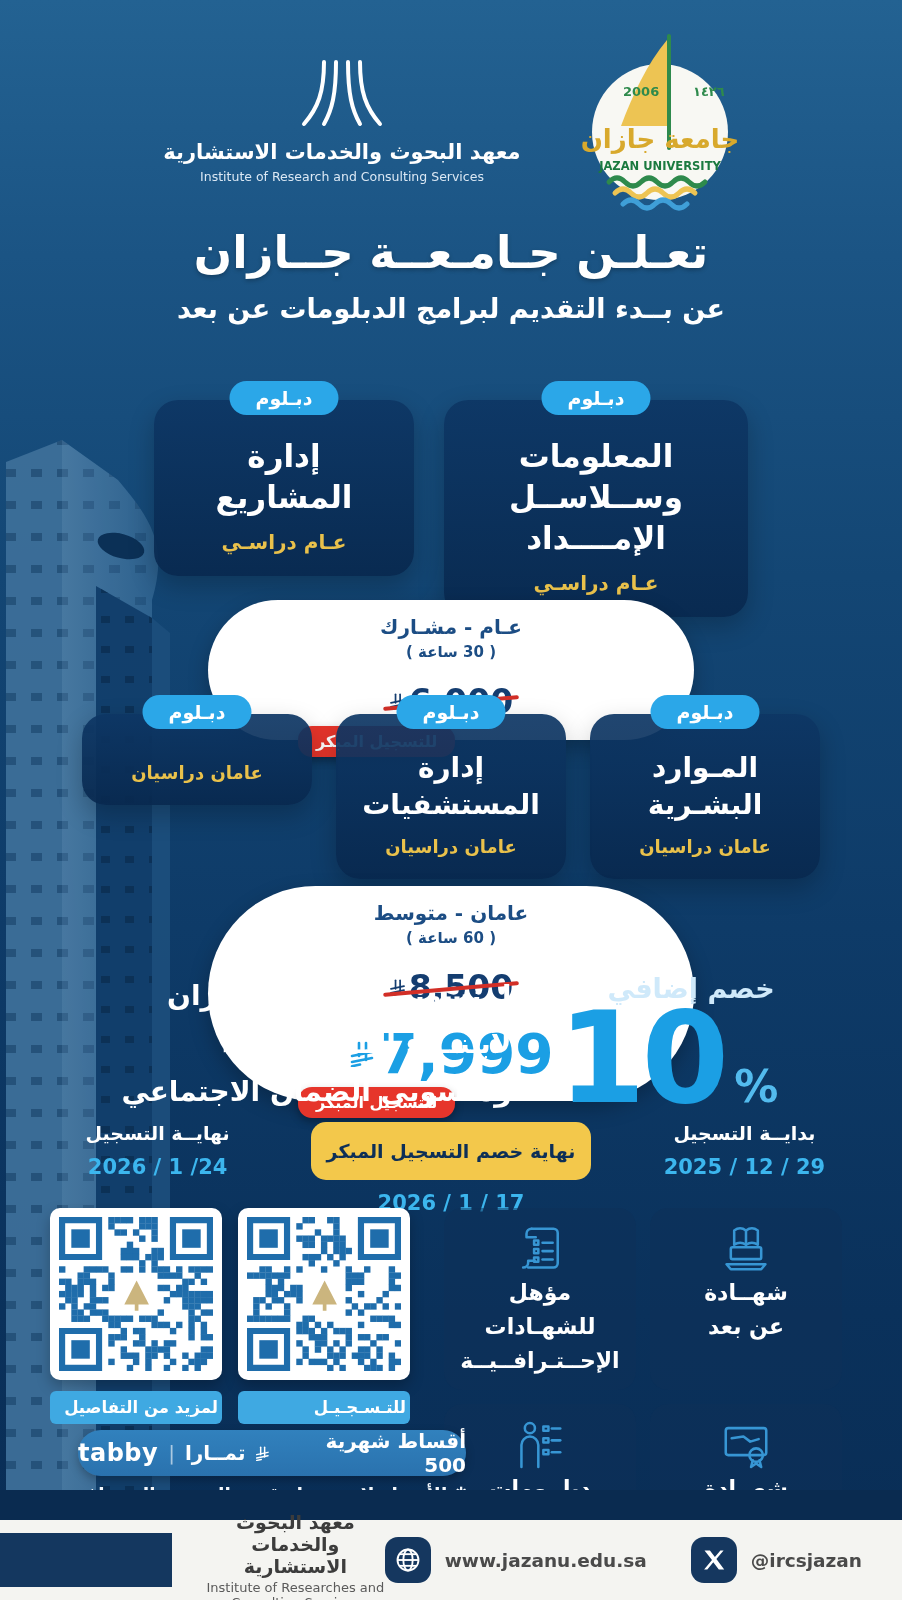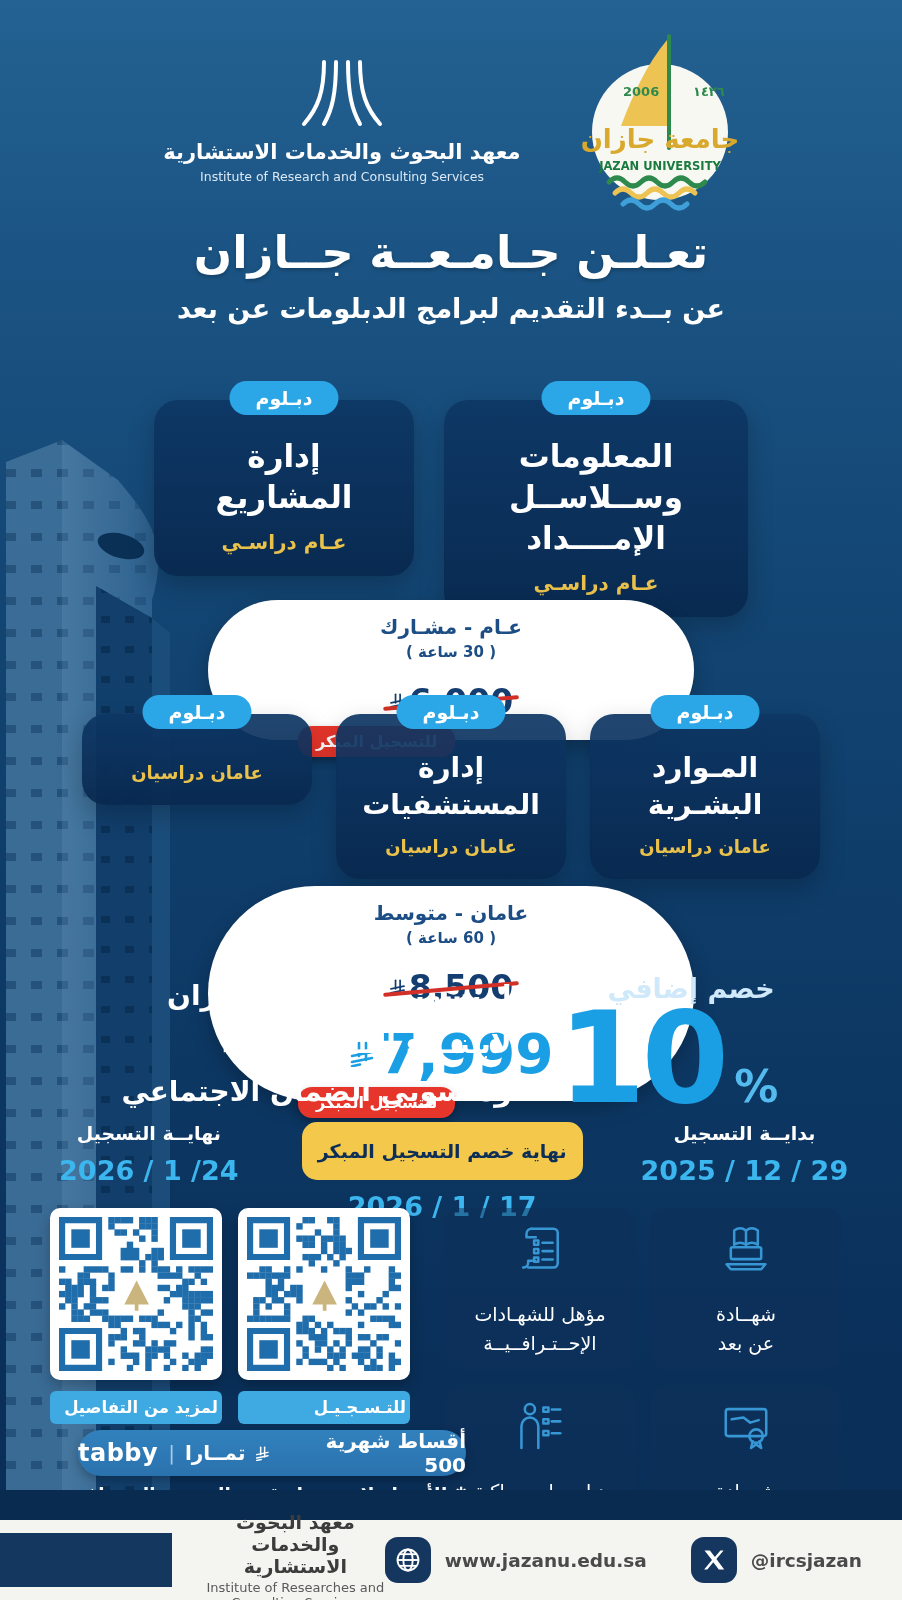--- a/index.html
+++ b/index.html
@@ -60,28 +60,28 @@
   .discval{direction:ltr;display:flex;align-items:flex-end;justify-content:center;line-height:.88;}
   .discnum{font-size:126px;font-weight:800;color:#1b9fe4;letter-spacing:-4px;}
   .discpct{font-size:44px;font-weight:800;color:#53bbee;margin-left:9px;margin-bottom:8px;}
   .elig{font-size:28px;font-weight:800;line-height:1.72;text-align:right;}
 
   
   .dates{top:1122px;display:flex;direction:rtl;justify-content:center;align-items:flex-start;gap:58px;text-align:center;}
   .date{min-width:190px;}
   .dlbl{font-size:19px;font-weight:800;}
   .dlbl.hl{background:#f3c84b;color:#0d2f57;padding:18px 16px;border-radius:15px;display:inline-block;}
-  .dval{direction:ltr;font-size:27px;font-weight:800;color:#3cb6ee;margin-top:11px;}
+  .dval{direction:ltr;font-size:21px;font-weight:800;color:#3cb6ee;margin-top:11px;}
 
   
   .bottom{top:1208px;display:flex;direction:rtl;justify-content:center;align-items:flex-start;gap:34px;padding-right:10px;}
   .features{display:grid;grid-template-columns:repeat(2,192px);gap:14px;direction:rtl;}
   .feature{background:rgba(13,47,88,.5);border-radius:18px;padding:14px 8px 12px;text-align:center;min-height:96px;}
   .feature svg{width:54px;height:54px;margin:0 auto;}
-  .flines{font-size:19px;font-weight:400;line-height:1.55;margin-top:24px;}
+  .flines{font-size:22px;font-weight:700;line-height:1.55;margin-top:0;}
   .qrs{display:flex;direction:rtl;gap:16px;}
   .qrbox{width:172px;text-align:right;}
   .qrcard{background:#fff;border-radius:10px;padding:9px;width:172px;height:172px;box-sizing:border-box;box-shadow:0 6px 14px rgba(0,0,0,.25);}
   .qrcard svg{width:100%;height:100%;}
   .qrlabel{margin-top:11px;background:#3fa9e2;color:#fff;font-weight:800;font-size:16.5px;padding:7px 4px;border-radius:6px;}
 
   
   .tabbyrow{position:absolute;left:78px;top:1430px;width:388px;height:46px;z-index:3;
     background:linear-gradient(180deg,#3181bd,#2a72ae);border-radius:999px;display:flex;direction:rtl;
     align-items:center;justify-content:center;gap:10px;font-size:20px;font-weight:800;color:#fff;box-shadow:0 4px 10px rgba(0,0,0,.25);}

